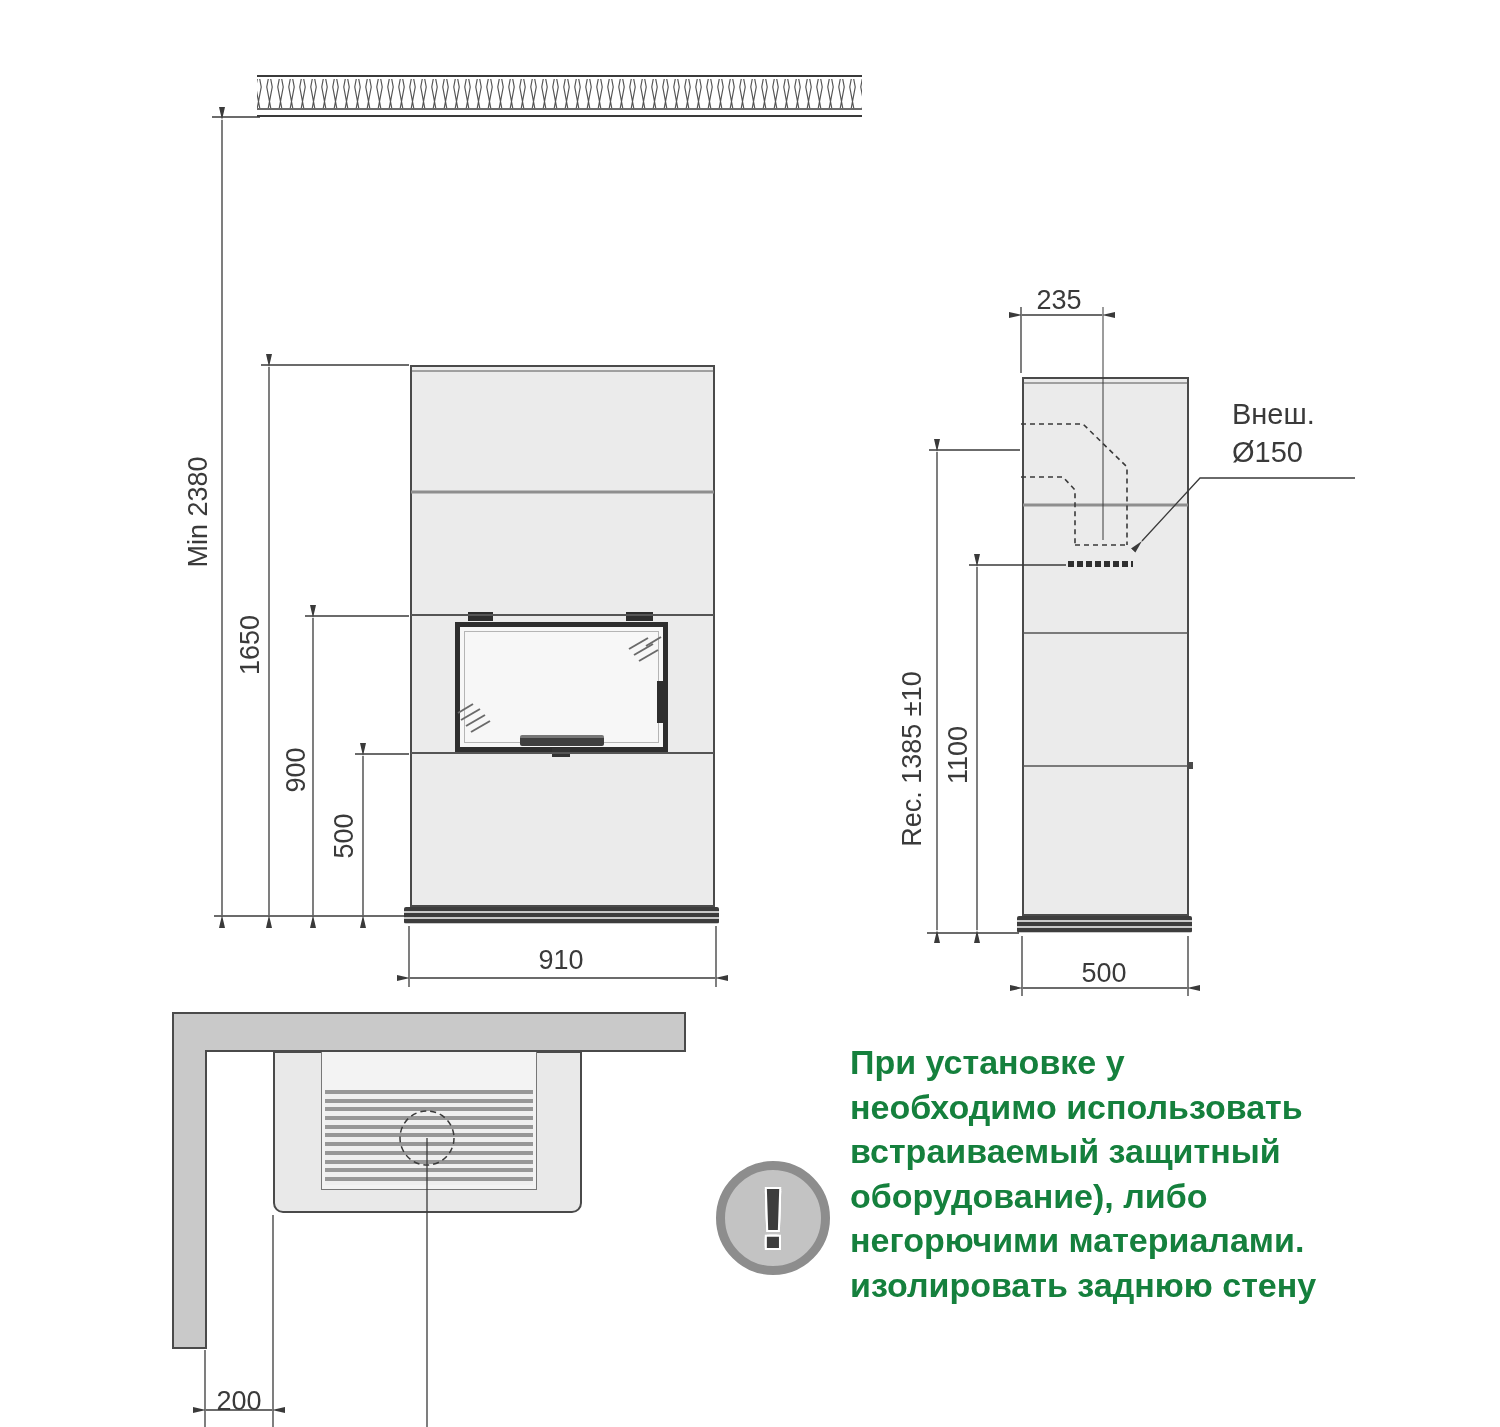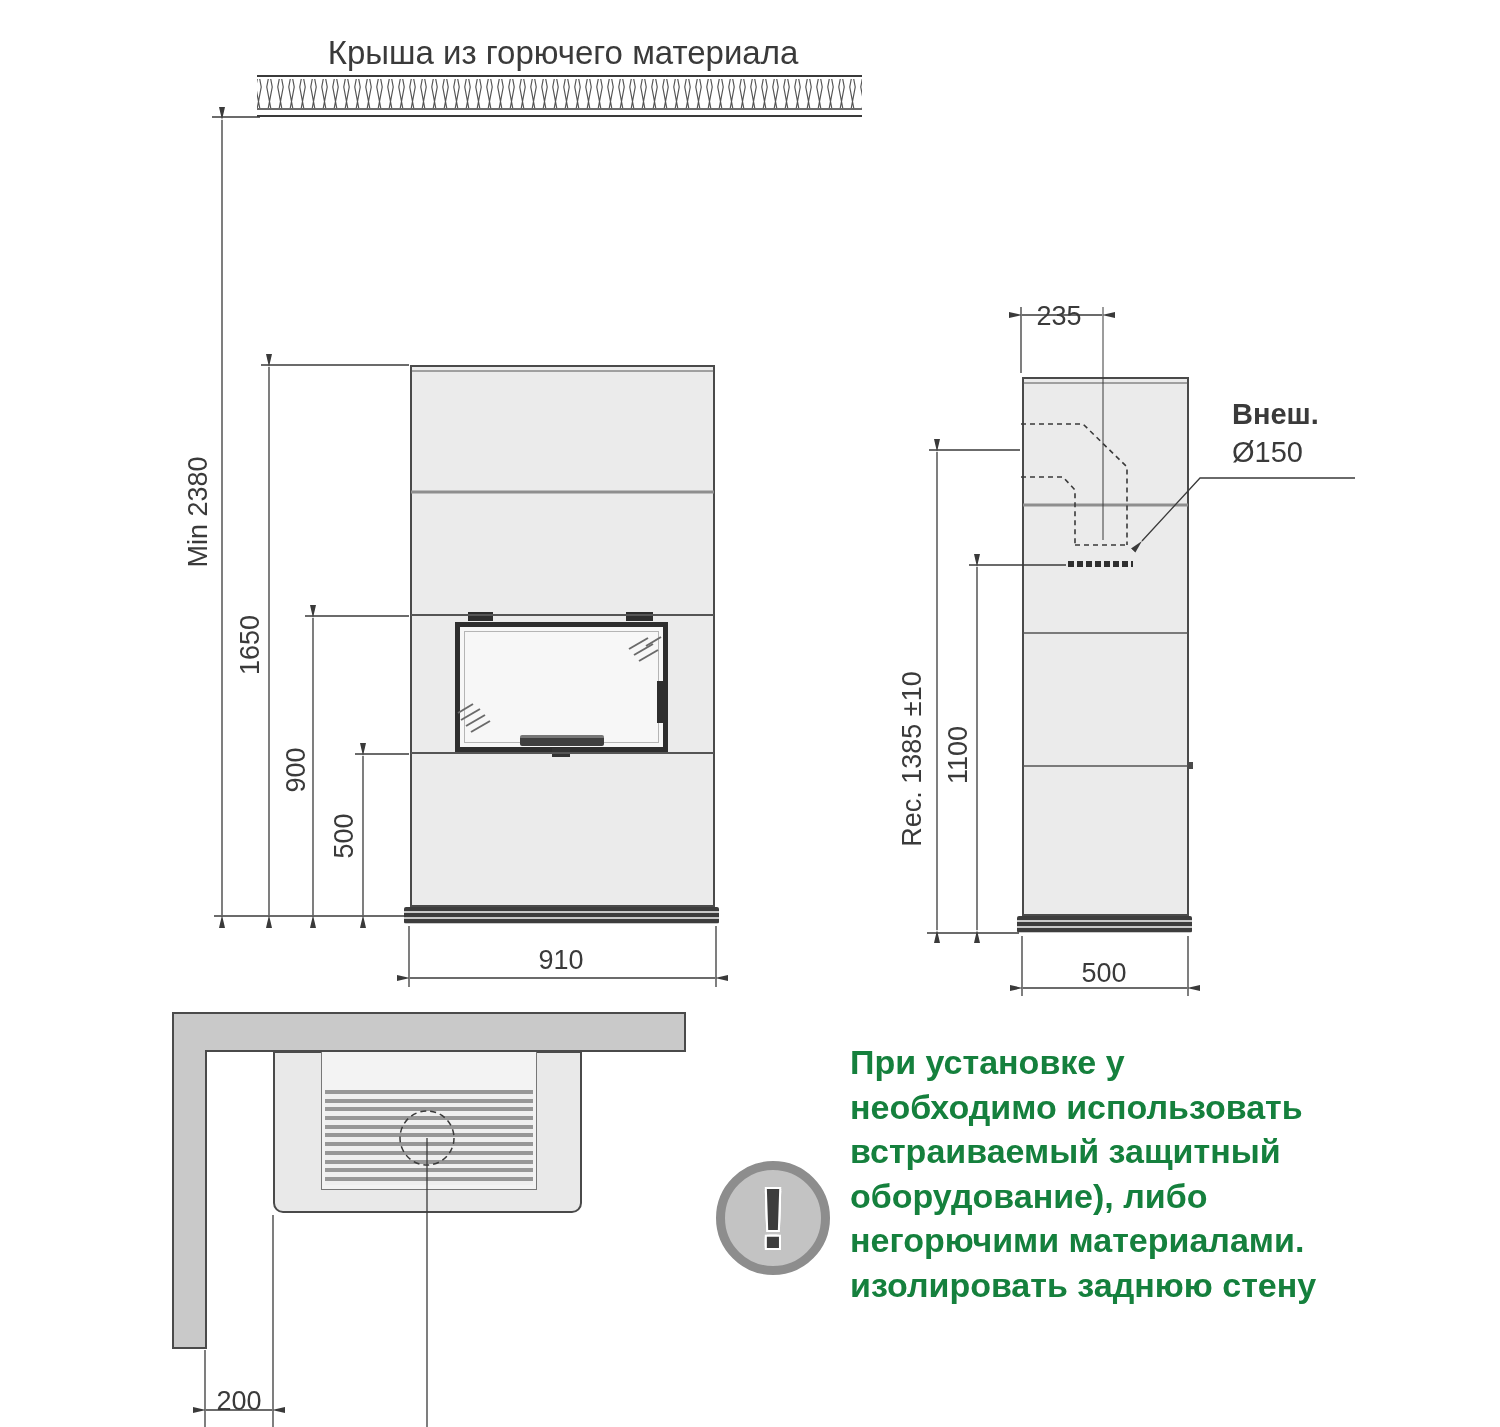--- a/index.html
+++ b/index.html
@@ -150,34 +150,33 @@
     <path d="M173,1013 H685 V1051 H206 V1348 H173 Z" fill="#c9c9c9" stroke="#4a4a4a" stroke-width="2"></path>
     <circle cx="427" cy="1138" r="27" fill="none" stroke="#3a3a3a" stroke-width="1.5" stroke-dasharray="6 4"></circle>
     <g stroke="#3a3a3a" stroke-width="1.3">
       <line x1="427" y1="1138" x2="427" y2="1427"></line>
       <line x1="205" y1="1350" x2="205" y2="1427"></line>
       <line x1="273" y1="1215" x2="273" y2="1427"></line>
       <line x1="206" y1="1410" x2="272" y2="1410" marker-start="url(#arr)" marker-end="url(#arr)"></line>
     </g>
   </svg>
 
-  <div class="texts title-lbl">Крыша из горючего материала</div>
 
   <div class="texts lbl rot" style="left:198px;top:512px;">Min 2380</div>
   <div class="texts lbl rot" style="left:250px;top:645px;">1650</div>
   <div class="texts lbl rot" style="left:296px;top:770px;">900</div>
   <div class="texts lbl rot" style="left:344px;top:836px;">500</div>
   <div class="texts lbl" style="left:561px;top:960px;">910</div>
 
-  <div class="texts lbl" style="left:1059px;top:316px;">235</div>
+  <div class="texts lbl" style="left:1059px;top:300px;">235</div>
   <div class="texts lbl rot" style="left:912px;top:759px;">Rec. 1385 ±10</div>
   <div class="texts lbl rot" style="left:958px;top:755px;">1100</div>
   <div class="texts lbl" style="left:1104px;top:973px;">500</div>
 
-  <div class="texts flue-lbl" style="left:1232px;top:398px;font-weight:bold;">Внеш.</div>
+  <div class="texts flue-lbl" style="left:1232px;top:398px;">Внеш.</div>
   <div class="texts flue-lbl" style="left:1232px;top:436px;">Ø150</div>
 
   <div class="texts lbl" style="left:239px;top:1401px;">200</div>
 
   <div class="warning-icon texts">
     <span>!</span>
   </div>
   <div class="warning-text texts">
     <div>При установке у</div>
     <div>необходимо использовать</div>

